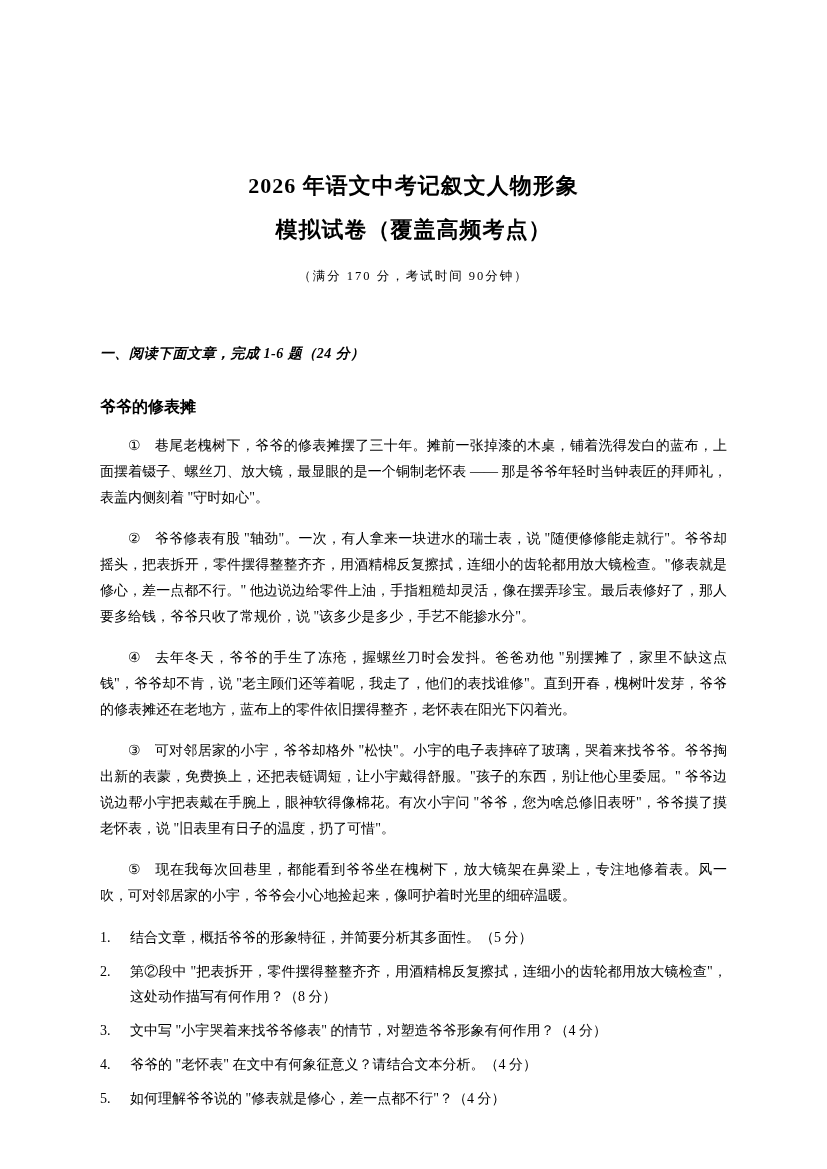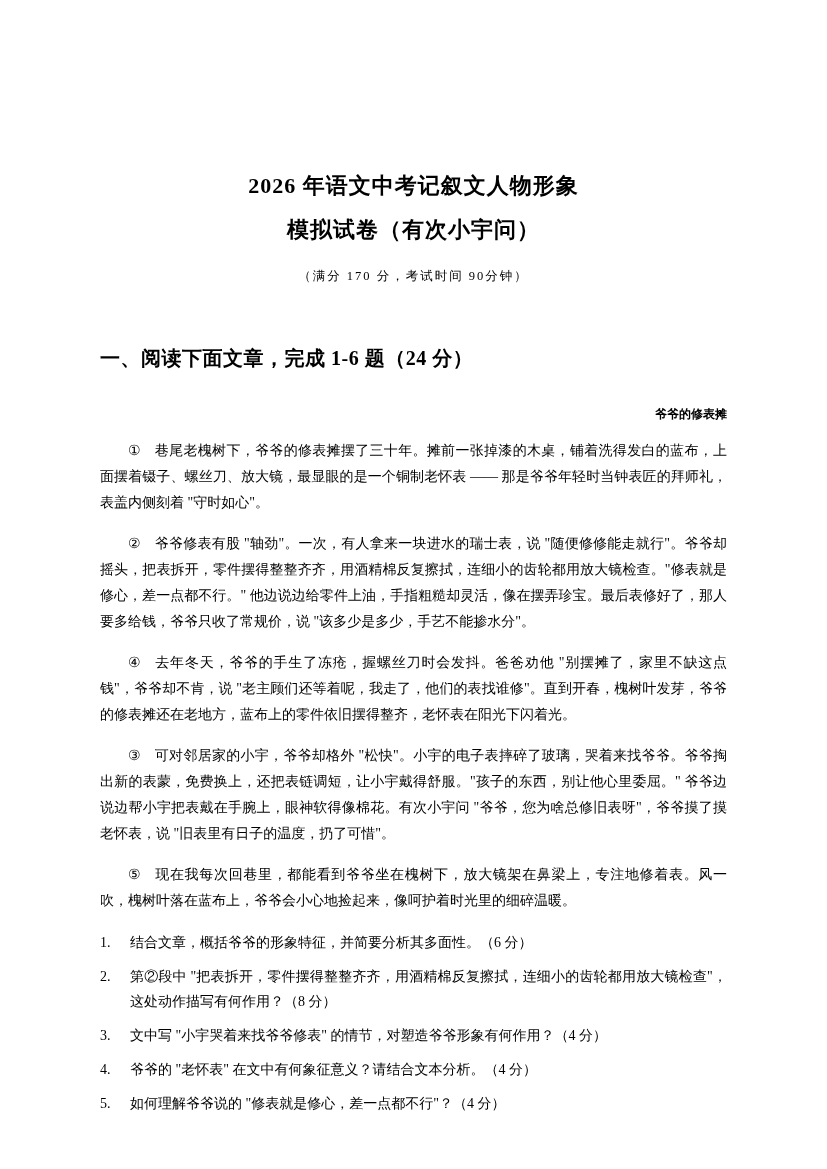--- a/index.html
+++ b/index.html
@@ -27,28 +27,29 @@
     letter-spacing: 1px;
   }
   .subtitle {
     text-align: center;
     font-size: 12.5px;
     margin-top: 16px;
     letter-spacing: 2px;
     color: #000000;
   }
   .section-heading {
-    font-size: 20px;
+    font-size: 14px;
     font-weight: bold;
     margin-top: 60px;
     letter-spacing: 0.5px;
+    font-style: italic;
   }
   .article-title {
-    text-align: right;
-    font-size: 12px;
+    text-align: left;
+    font-size: 16px;
     font-weight: bold;
     margin-top: 34px;
   }
   .article-body {
     margin-top: 6px;
   }
   .para {
     font-size: 14px;
     line-height: 26px;
     text-align: justify;
@@ -77,21 +78,21 @@
     flex: 1;
     text-align: justify;
   }
 </style>
 </head>
 <body>
 
 <div class="page">
 
   <div class="title-line">2026 年语文中考记叙文人物形象</div>
-  <div class="title-line">模拟试卷（有次小宇问）</div>
+  <div class="title-line">模拟试卷（覆盖高频考点）</div>
 
   <div class="subtitle">（满分 170 分，考试时间 90分钟）</div>
 
   <div class="section-heading">一、阅读下面文章，完成 1-6 题（24 分）</div>
 
   <div class="article-title">爷爷的修表摊</div>
 
   <div class="article-body">
     <p class="para">
       <span class="marker">①</span><span class="ptext">巷尾老槐树下，爷爷的修表摊摆了三十年。摊前一张掉漆的木桌，铺着洗得发白的蓝布，上面摆着镊子、螺丝刀、放大镜，最显眼的是一个铜制老怀表 —— 那是爷爷年轻时当钟表匠的拜师礼，表盖内侧刻着 "守时如心"。</span>
@@ -99,28 +100,28 @@
     <p class="para">
       <span class="marker">②</span><span class="ptext">爷爷修表有股 "轴劲"。一次，有人拿来一块进水的瑞士表，说 "随便修修能走就行"。爷爷却摇头，把表拆开，零件摆得整整齐齐，用酒精棉反复擦拭，连细小的齿轮都用放大镜检查。"修表就是修心，差一点都不行。" 他边说边给零件上油，手指粗糙却灵活，像在摆弄珍宝。最后表修好了，那人要多给钱，爷爷只收了常规价，说 "该多少是多少，手艺不能掺水分"。</span>
     </p>
     <p class="para">
       <span class="marker">④</span><span class="ptext">去年冬天，爷爷的手生了冻疮，握螺丝刀时会发抖。爸爸劝他 "别摆摊了，家里不缺这点钱"，爷爷却不肯，说 "老主顾们还等着呢，我走了，他们的表找谁修"。直到开春，槐树叶发芽，爷爷的修表摊还在老地方，蓝布上的零件依旧摆得整齐，老怀表在阳光下闪着光。</span>
     </p>
     <p class="para">
       <span class="marker">③</span><span class="ptext">可对邻居家的小宇，爷爷却格外 "松快"。小宇的电子表摔碎了玻璃，哭着来找爷爷。爷爷掏出新的表蒙，免费换上，还把表链调短，让小宇戴得舒服。"孩子的东西，别让他心里委屈。" 爷爷边说边帮小宇把表戴在手腕上，眼神软得像棉花。有次小宇问 "爷爷，您为啥总修旧表呀"，爷爷摸了摸老怀表，说 "旧表里有日子的温度，扔了可惜"。</span>
     </p>
     <p class="para">
-      <span class="marker">⑤</span><span class="ptext">现在我每次回巷里，都能看到爷爷坐在槐树下，放大镜架在鼻梁上，专注地修着表。风一吹，槐树叶落在蓝布上，爷爷会小心地捡起来，像呵护着时光里的细碎温暖。</span>
+      <span class="marker">⑤</span><span class="ptext">现在我每次回巷里，都能看到爷爷坐在槐树下，放大镜架在鼻梁上，专注地修着表。风一吹，可对邻居家的小宇，爷爷会小心地捡起来，像呵护着时光里的细碎温暖。</span>
     </p>
   </div>
 
   <div class="questions">
     <div class="question">
       <span class="qnum">1.</span>
-      <span class="qtext">结合文章，概括爷爷的形象特征，并简要分析其多面性。（6 分）</span>
+      <span class="qtext">结合文章，概括爷爷的形象特征，并简要分析其多面性。（5 分）</span>
     </div>
     <div class="question">
       <span class="qnum">2.</span>
       <span class="qtext">第②段中 "把表拆开，零件摆得整整齐齐，用酒精棉反复擦拭，连细小的齿轮都用放大镜检查"，这处动作描写有何作用？（8 分）</span>
     </div>
     <div class="question">
       <span class="qnum">3.</span>
       <span class="qtext">文中写 "小宇哭着来找爷爷修表" 的情节，对塑造爷爷形象有何作用？（4 分）</span>
     </div>
     <div class="question">

